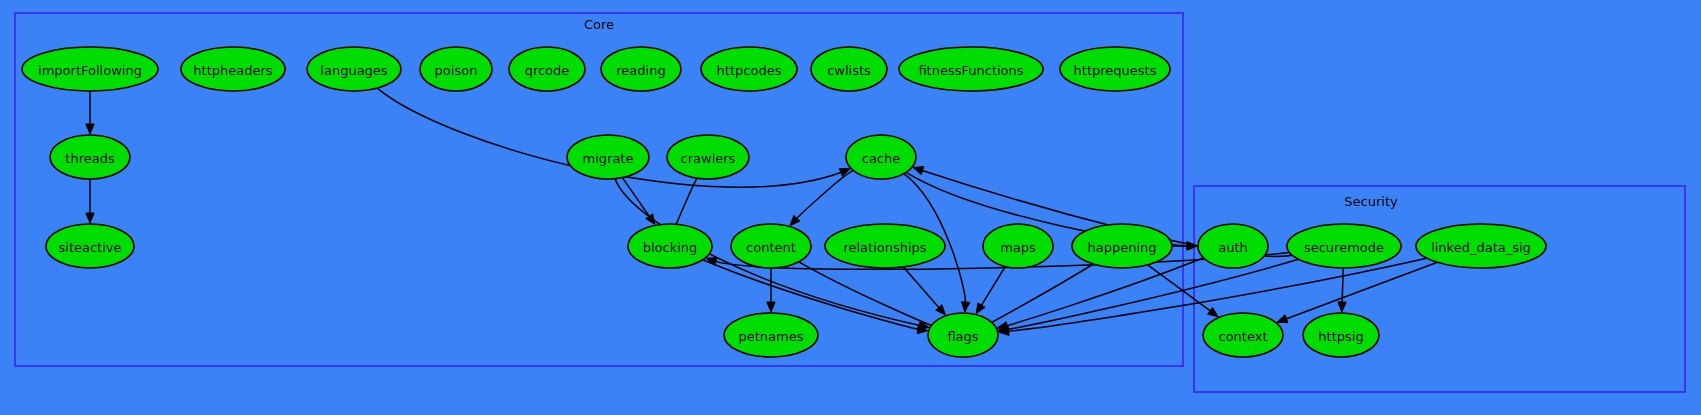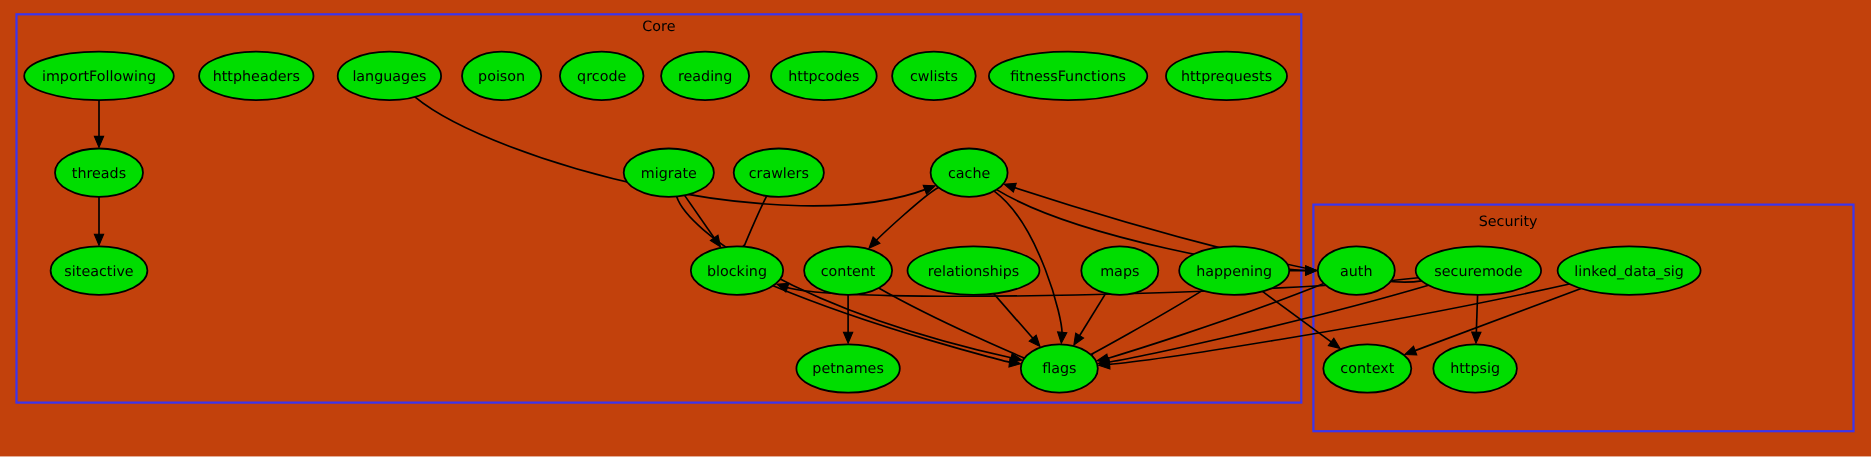--- a/index.html
+++ b/index.html
@@ -7,21 +7,21 @@
     padding: 0;
     background: #ffffff;
   }
   body {
     font-family: "DejaVu Sans", sans-serif;
   }
   #graph-root {
     position: relative;
     width: 1701px;
     height: 415px;
-    background: #c2410c;
+    background: #3b82f6;
     overflow: hidden;
   }
   #graph-svg {
     position: absolute;
     left: 0;
     top: 0;
     width: 1701px;
     height: 415px;
   }
   .cluster-box {

